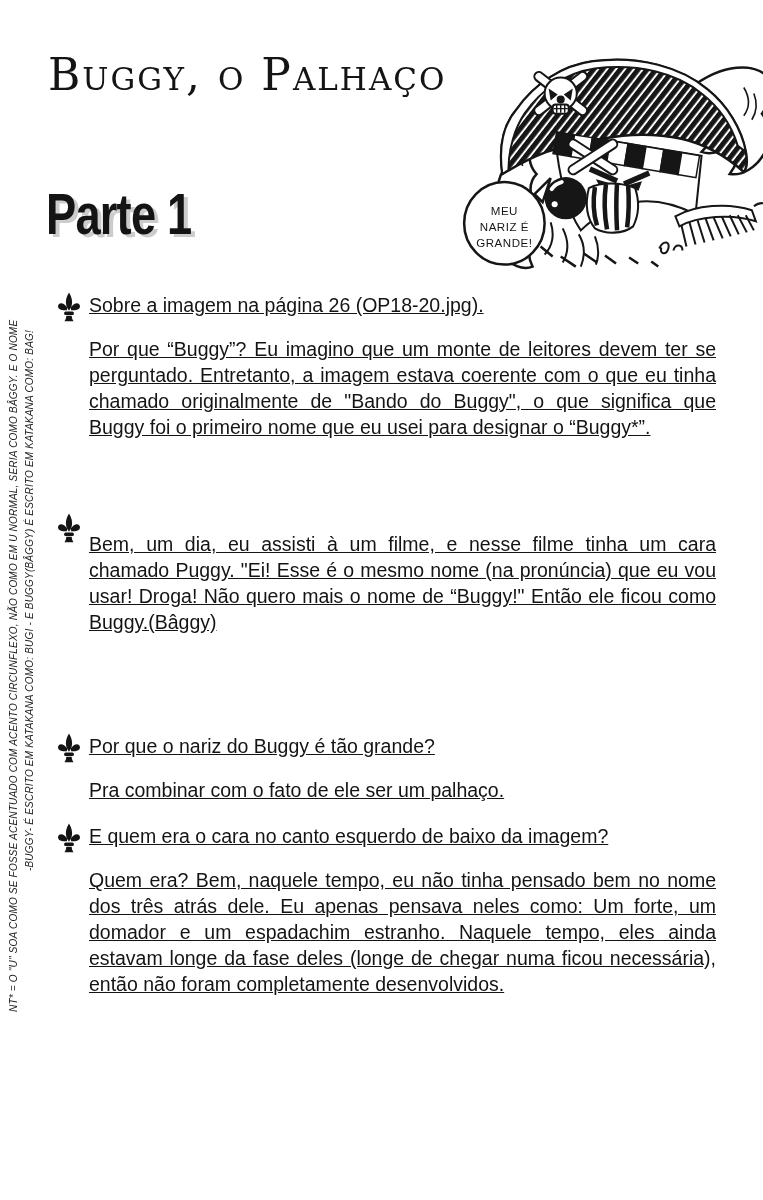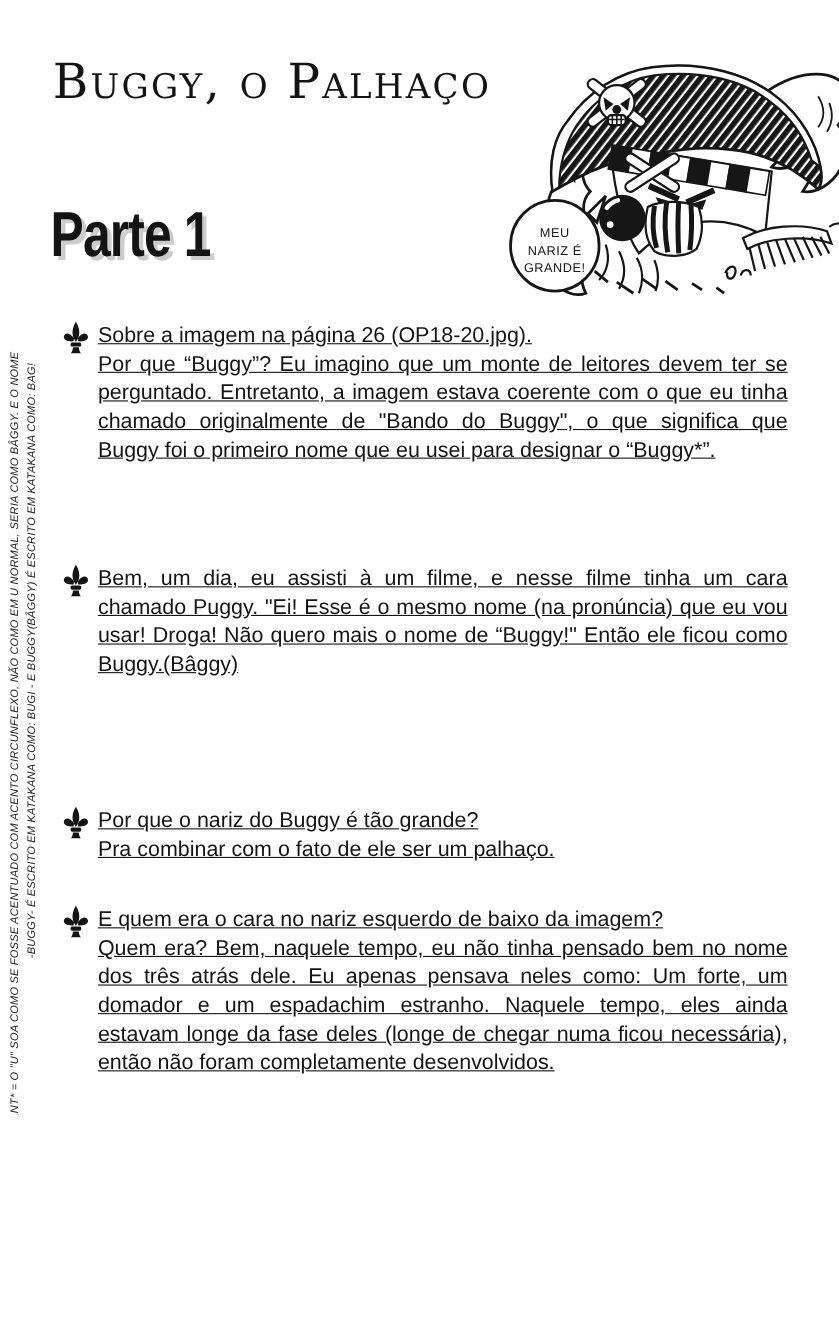--- a/index.html
+++ b/index.html
@@ -15,21 +15,21 @@
         font-family:"Liberation Sans",sans-serif;font-weight:900;font-size:58px;
         letter-spacing:-1px;transform:scaleX(0.78);transform-origin:0 0;
         text-shadow:5px 3px 0 rgba(110,110,110,0.35);}
 
   .illustration{position:absolute;left:442px;top:50px;width:335px;height:238px;}
 
   .qa{position:absolute;left:56px;width:660px;padding-left:33px;box-sizing:border-box;
       font-size:19.5px;line-height:26px;text-decoration:underline;}
   .qa .bullet{position:absolute;left:0;top:-1px;width:26px;height:31px;}
   .qa .q{white-space:nowrap;}
-  .qa .a{text-align:justify;}
+  .qa .a{text-align:justify;margin-top:18px;}
   .qa1{top:292px;} .qa2{top:513px;} .qa3{top:733px;} .qa4{top:823px;}
 
   .vnote{position:absolute;left:6px;top:330px;width:682px;height:34px;
          transform-origin:0 0;transform:rotate(-90deg) translateX(-682px);
          font-size:10px;line-height:16px;font-style:italic;letter-spacing:0.2px;
          text-align:right;white-space:nowrap;color:#1d1d1d;}
 
   svg text{font-family:"Liberation Sans",sans-serif;}
 </style>
 </head>
@@ -179,21 +179,21 @@
   <section class="qa qa4">
     <span class="bullet">
       <svg width="26" height="31" viewBox="0 0 24 28" fill="#141414">
         <path d="M12 1 C9.5 5 8.5 9 9.5 13 C10.3 15.5 11.3 16.5 12 18 C12.7 16.5 13.7 15.5 14.5 13 C15.5 9 14.5 5 12 1 Z"></path>
         <path d="M10.5 15 C7 10 3 10 2 13 C1.2 15.5 4 18 10 17.5 Z"></path>
         <path d="M13.5 15 C17 10 21 10 22 13 C22.8 15.5 20 18 14 17.5 Z"></path>
         <rect x="7.5" y="18.5" width="9" height="3.4" rx="1.4"></rect>
         <path d="M9.5 22.5 C9.5 24.5 8.8 26.3 7.8 27.5 L16.2 27.5 C15.2 26.3 14.5 24.5 14.5 22.5 Z"></path>
       </svg>
     </span>
-    <div class="q">E quem era o cara no nariz esquerdo de baixo da imagem?</div>
+    <div class="q">E quem era o cara no canto esquerdo de baixo da imagem?</div>
     <div class="a">Quem era? Bem, naquele tempo, eu não tinha pensado bem no nome dos três atrás dele. Eu apenas pensava neles como: Um forte, um domador e um espadachim estranho. Naquele tempo, eles ainda estavam longe da fase deles (longe de chegar numa ficou necessária), então não foram completamente desenvolvidos.</div>
   </section>
 
   <div class="vnote">
     <div>NT* = O "U" SOA COMO SE FOSSE ACENTUADO COM ACENTO CIRCUNFLEXO, NÃO COMO EM U NORMAL, SERIA COMO BÂGGY. E O NOME</div>
     <div>-BUGGY- É ESCRITO EM KATAKANA COMO: BUGI - E BUGGY(BÂGGY) É ESCRITO EM KATAKANA COMO: BAG!</div>
   </div>
 
 </div>
 

